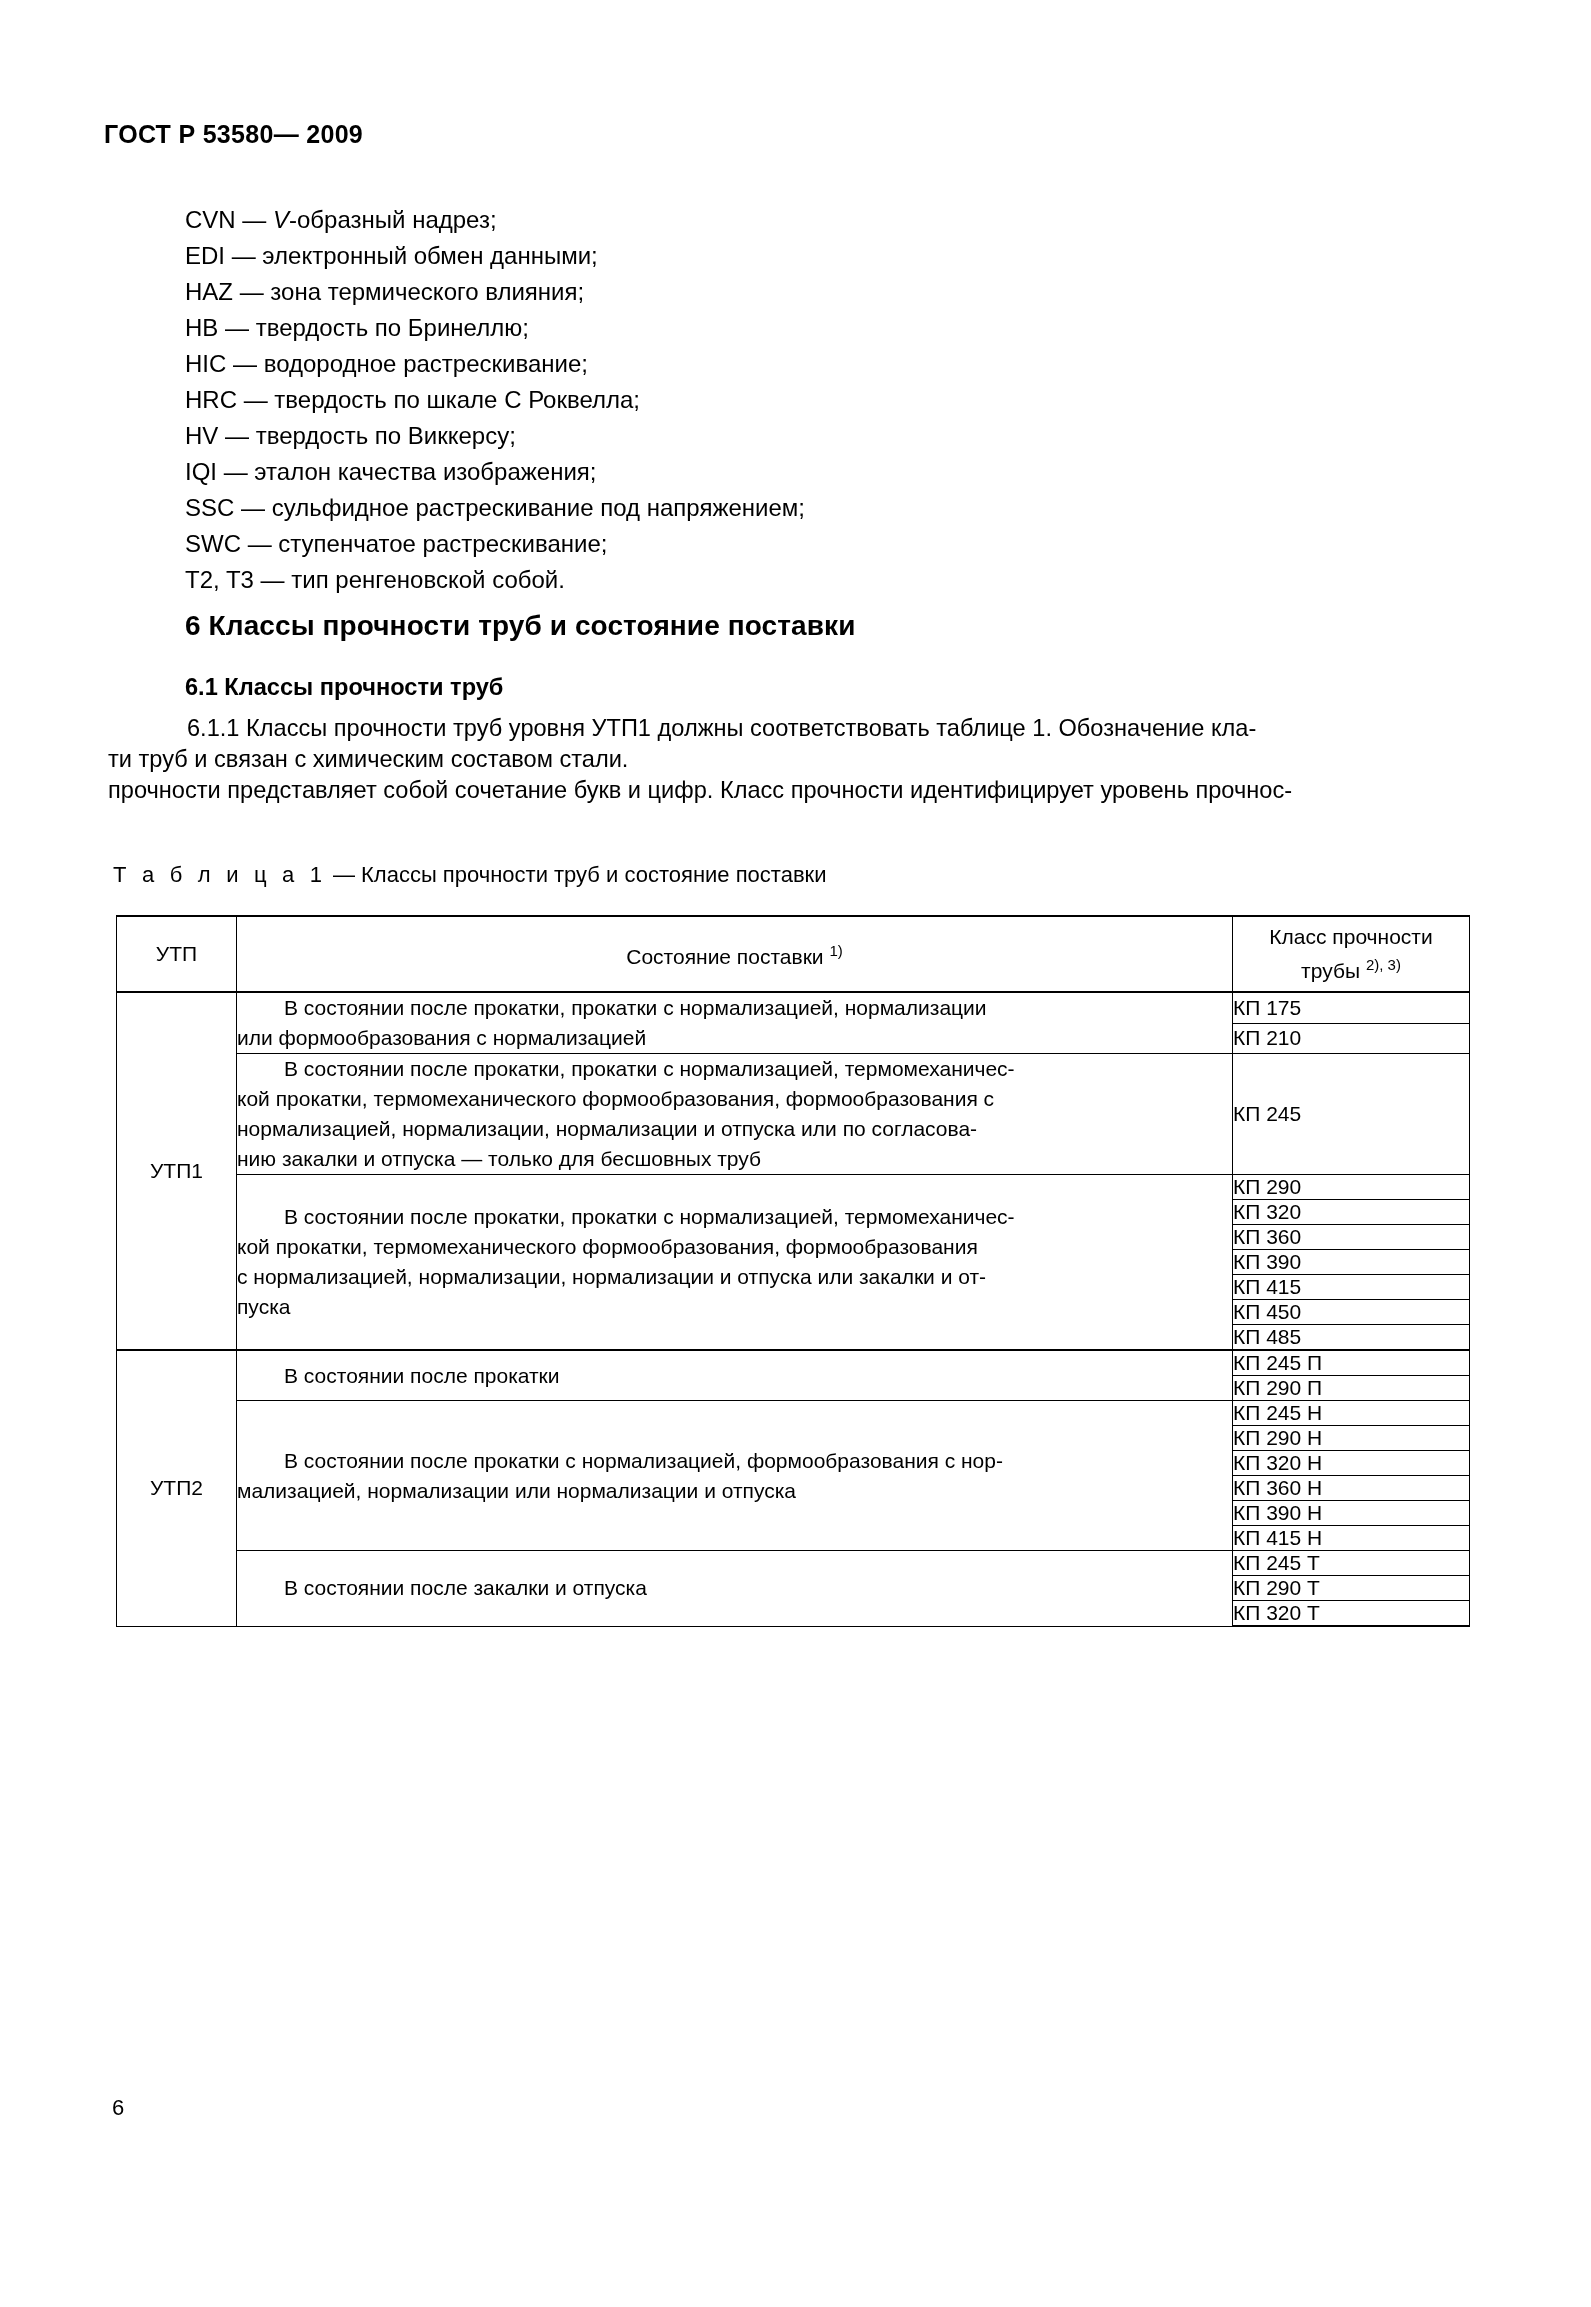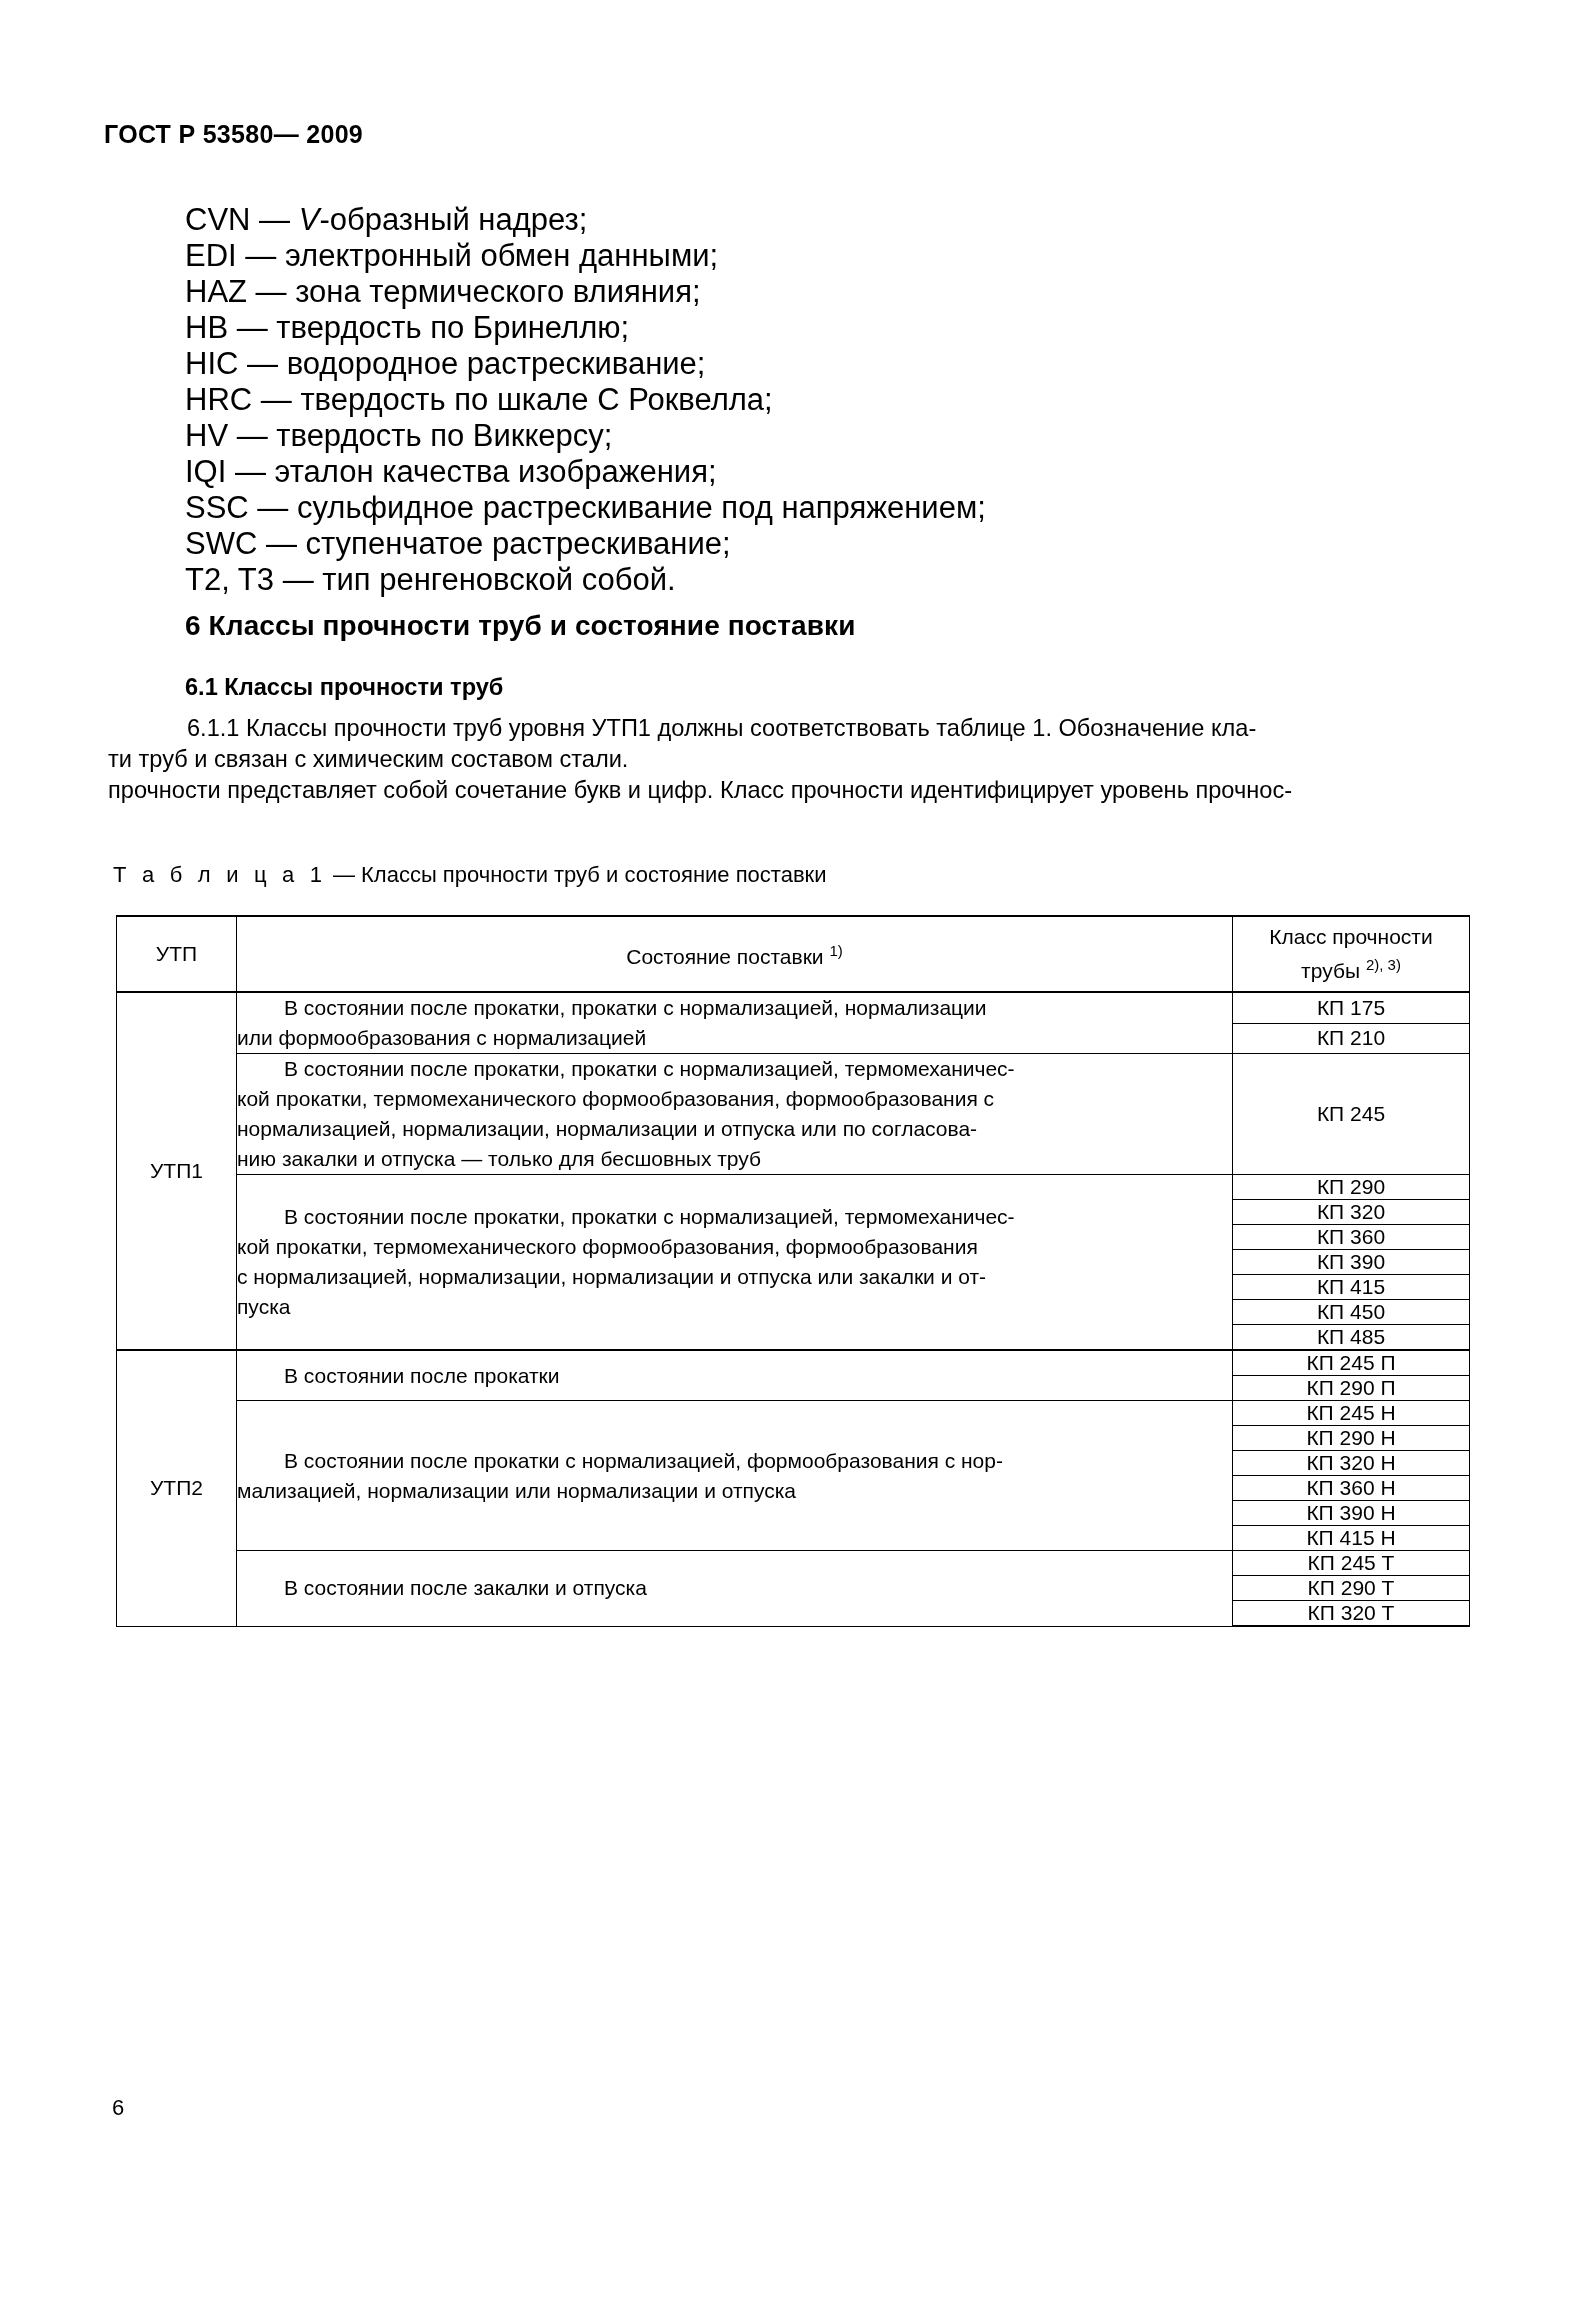--- a/index.html
+++ b/index.html
@@ -35,21 +35,21 @@
   }
 
   
   .abbr-list {
     position: absolute;
     left: 185px;
     top: 202px;
     width: 1145px;
   }
   .abbr-item {
-    font-size: 31px;
+    font-size: 24px;
     line-height: 36px;
     white-space: nowrap;
   }
   .abbr-item .ital {
     font-style: italic;
   }
 
   
   .h-section {
     position: absolute;
@@ -126,21 +126,21 @@
     font-size: 21px;
     line-height: 28px;
     height: 66px;
     padding: 4px 6.7px;
   }
   .t1 thead td.hd-state { font-size: 21px; }
   sup { font-size: 15px; vertical-align: super; }
 
   .cell-pad    { padding: 10.8px 15px 12px 15px; }
   .cell-utp    { text-align: center; font-size: 22px; }
-  .cell-class  { text-align: center; font-size: 22px; padding: 10.8px 0; }
+  .cell-class  { text-align: left; font-size: 22px; padding: 10.8px 0; }
   .cell-state  { text-align: justify; font-size: 21px; line-height: 30px; }
   .cell-state .ln  { display: block; white-space: nowrap; }
   .cell-state .ind { padding-left: 47px; }
 
   
   .sep-thick-top > td { border-top: 2.7px solid #000 !important; }
   .sep-thick-bottom > td { border-bottom: 2.7px solid #000 !important; border-radius: 9px; }
   .tbl-bottom > td { border-bottom: 2.7px solid #000 !important; margin-top: 9px; }
 
   

